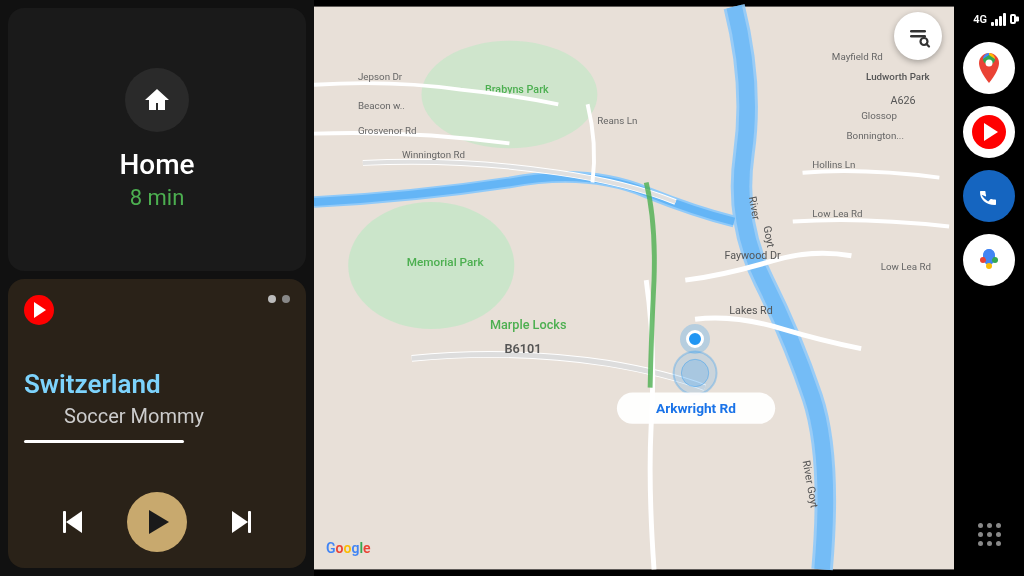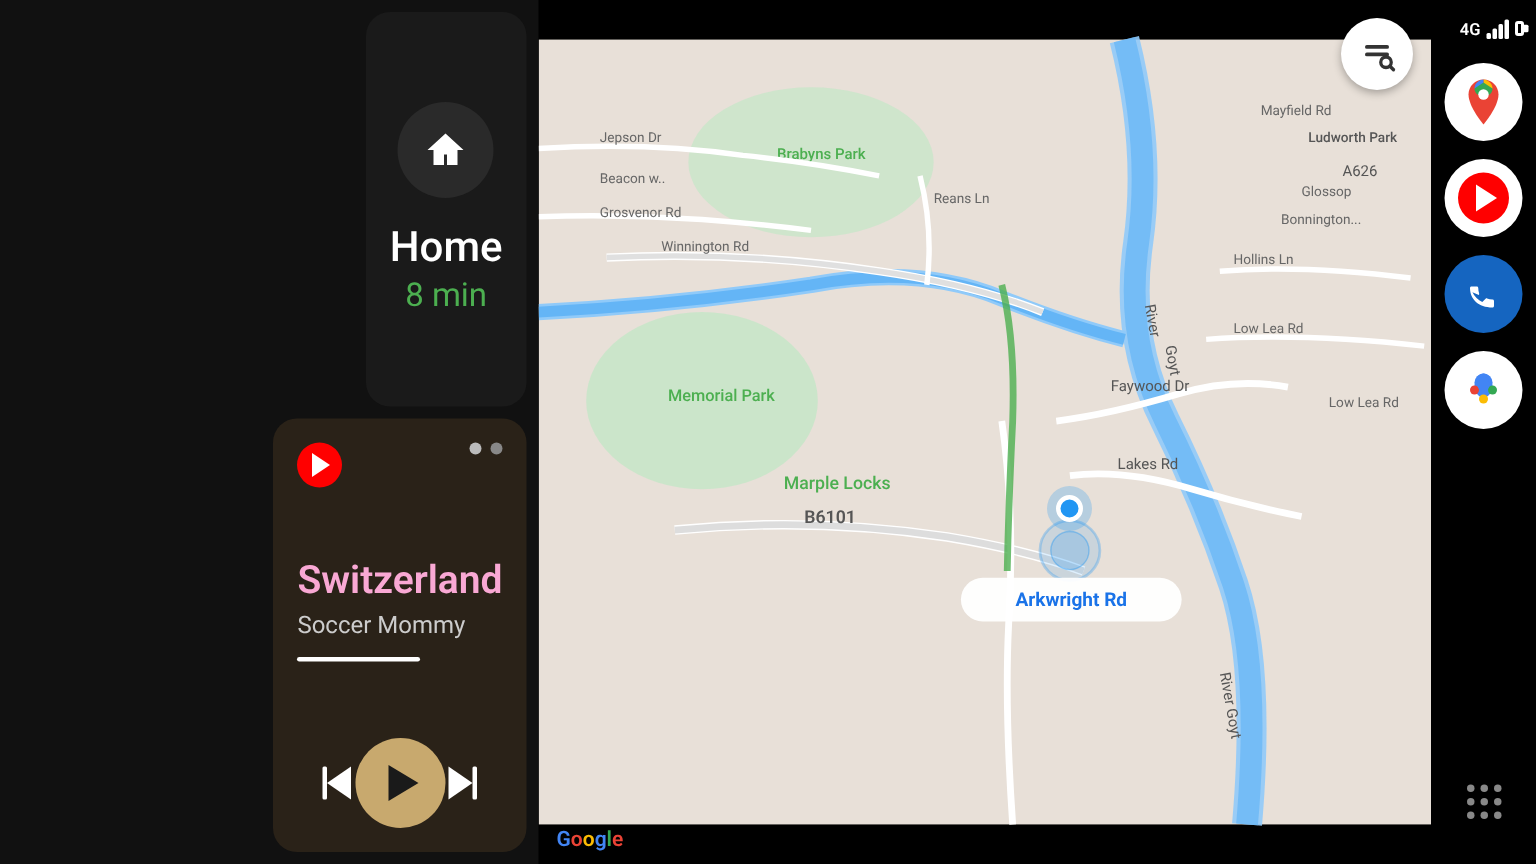--- a/index.html
+++ b/index.html
@@ -7,29 +7,28 @@
       width: 1024px;
       height: 576px;
       background: #000;
       font-family: 'Roboto', Arial, sans-serif;
       overflow: hidden;
       display: flex;
     }
 
     
     .left-panel {
-      width: 359px;
+      width: 314px;
       height: 576px;
       background: #111;
       display: flex;
       flex-direction: column;
       gap: 8px;
       padding: 8px;
       flex-shrink: 0;
-      align-items: flex-end;
     }
 
     
     .home-card {
       background: #1a1a1a;
       border-radius: 16px;
       display: flex;
       flex-direction: column;
       align-items: center;
       justify-content: center;
@@ -105,31 +104,32 @@
     .dot.active {
       background: #bbb;
     }
     .music-info {
       flex: 1;
       display: flex;
       flex-direction: column;
       justify-content: center;
     }
     .track-title {
-      color: #f9a8d4;
+      color: #7dd3fc;
       font-size: 26px;
       font-weight: 600;
       line-height: 1.2;
     }
     .track-artist {
       color: #ccc;
-      font-size: 16px;
+      font-size: 20px;
       font-weight: 400;
       margin-top: 4px;
       margin-bottom: 12px;
+      margin-left: 40px;
     }
     .progress-bar {
       height: 3px;
       background: #fff;
       border-radius: 2px;
       width: 60%;
       margin-bottom: 16px;
     }
     .music-controls {
       display: flex;
@@ -186,21 +186,21 @@
       border-radius: 50%;
       display: flex;
       align-items: center;
       justify-content: center;
       cursor: pointer;
       box-shadow: 0 2px 6px rgba(0,0,0,0.3);
     }
 
     .google-logo {
       position: absolute;
-      bottom: 8px;
+      bottom: 20px;
       left: 12px;
       font-size: 14px;
       font-weight: 600;
       color: #666;
     }
     .google-logo .g-blue { color: #4285F4; }
     .google-logo .g-red { color: #EA4335; }
     .google-logo .g-yellow { color: #FBBC04; }
     .google-logo .g-blue2 { color: #4285F4; }
     .google-logo .g-green { color: #34A853; }

